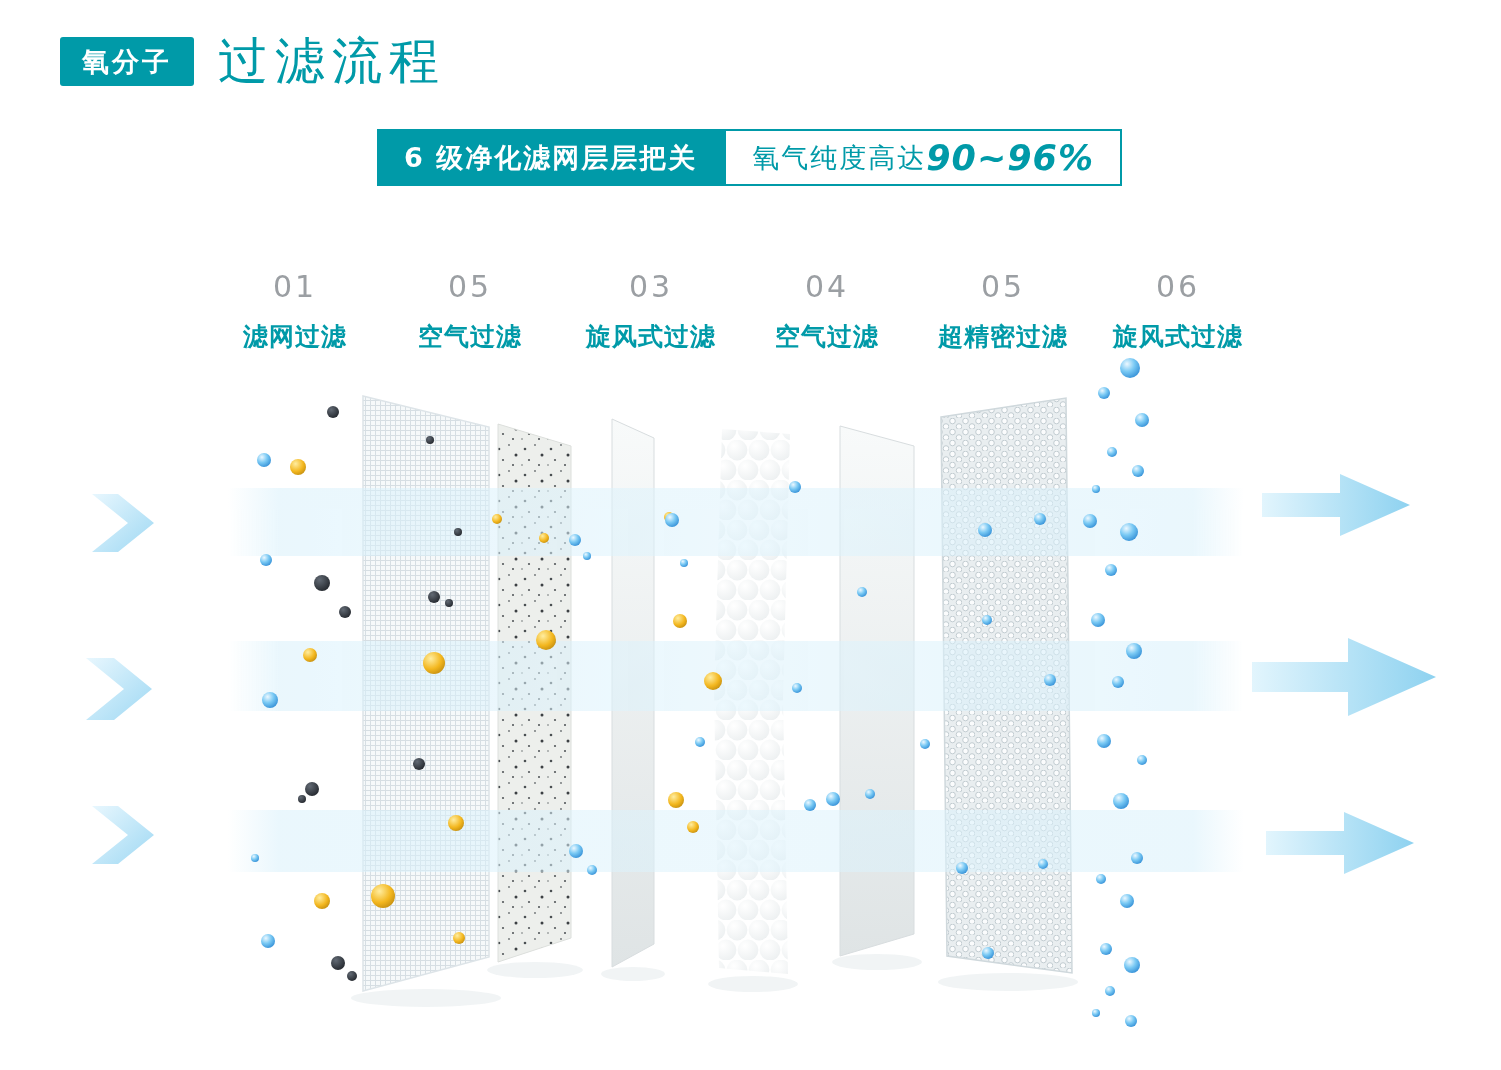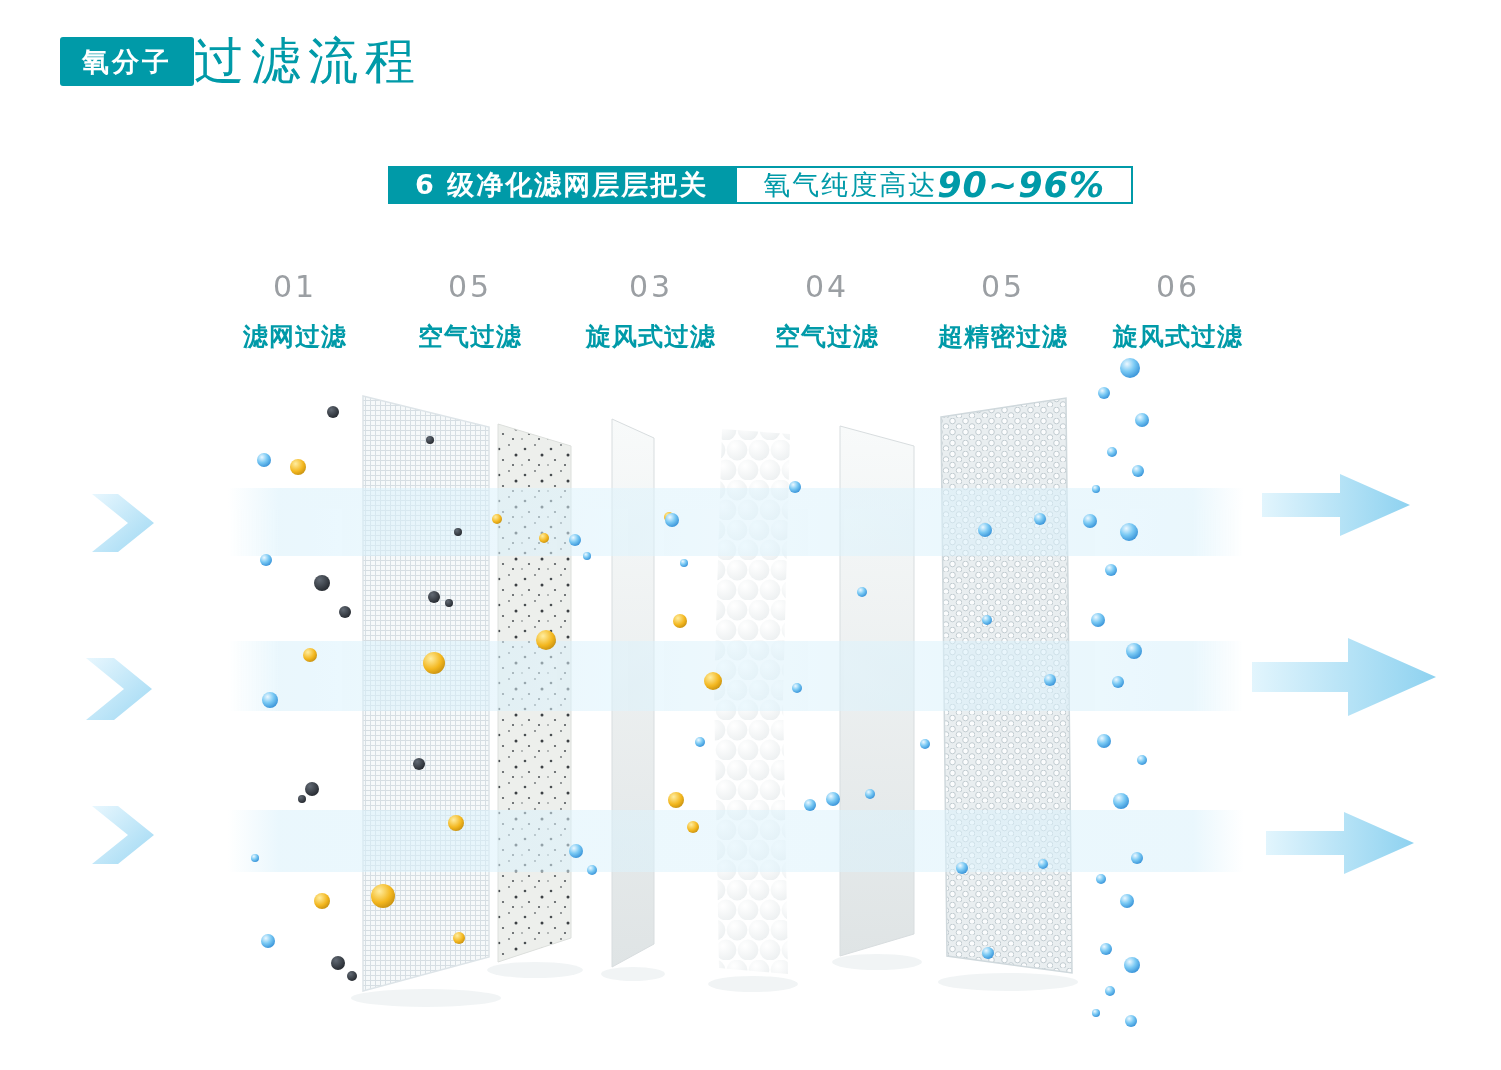--- a/index.html
+++ b/index.html
@@ -5,33 +5,33 @@
   * { margin:0; padding:0; box-sizing:border-box; }
   html,body { width:1501px; height:1070px; }
   body {
     background:#ffffff;
     font-family:"DejaVu Sans","Liberation Sans",sans-serif;
     position:relative; overflow:hidden;
   }
   .page { position:absolute; inset:0; }
 
   
-  .header { position:absolute; top:36px; left:60px; display:flex; align-items:center; }
+  .header { position:absolute; top:36px; left:60px; display:flex; align-items:center; gap:24px; }
   .badge {
     background:var(--teal,#009aa8); color:#fff;
     font-size:27px; font-weight:700; letter-spacing:3px;
     padding:11px 22px; border-radius:3px; line-height:1;
   }
   .title {
     color:var(--teal,#009aa8); font-size:50px; font-weight:400;
     letter-spacing:7px; line-height:1;
   }
 
   
-  .banner { position:absolute; top:129px; left:388px; display:flex; height:38px;margin-top:37px; }
+  .banner { position:absolute; top:129px; left:377px; display:flex; height:57px; }
   .banner-left {
     background:var(--teal,#009aa8); color:#fff;
     display:flex; align-items:center; padding:0 27px;
     font-size:27px; font-weight:600; letter-spacing:2px; white-space:nowrap;
   }
   .banner-right {
     background:#fff; border:2px solid var(--teal,#009aa8);
     color:var(--teal,#009aa8);
     display:flex; align-items:center; padding:4px 26px;
     font-size:27px; letter-spacing:2px; white-space:nowrap;

